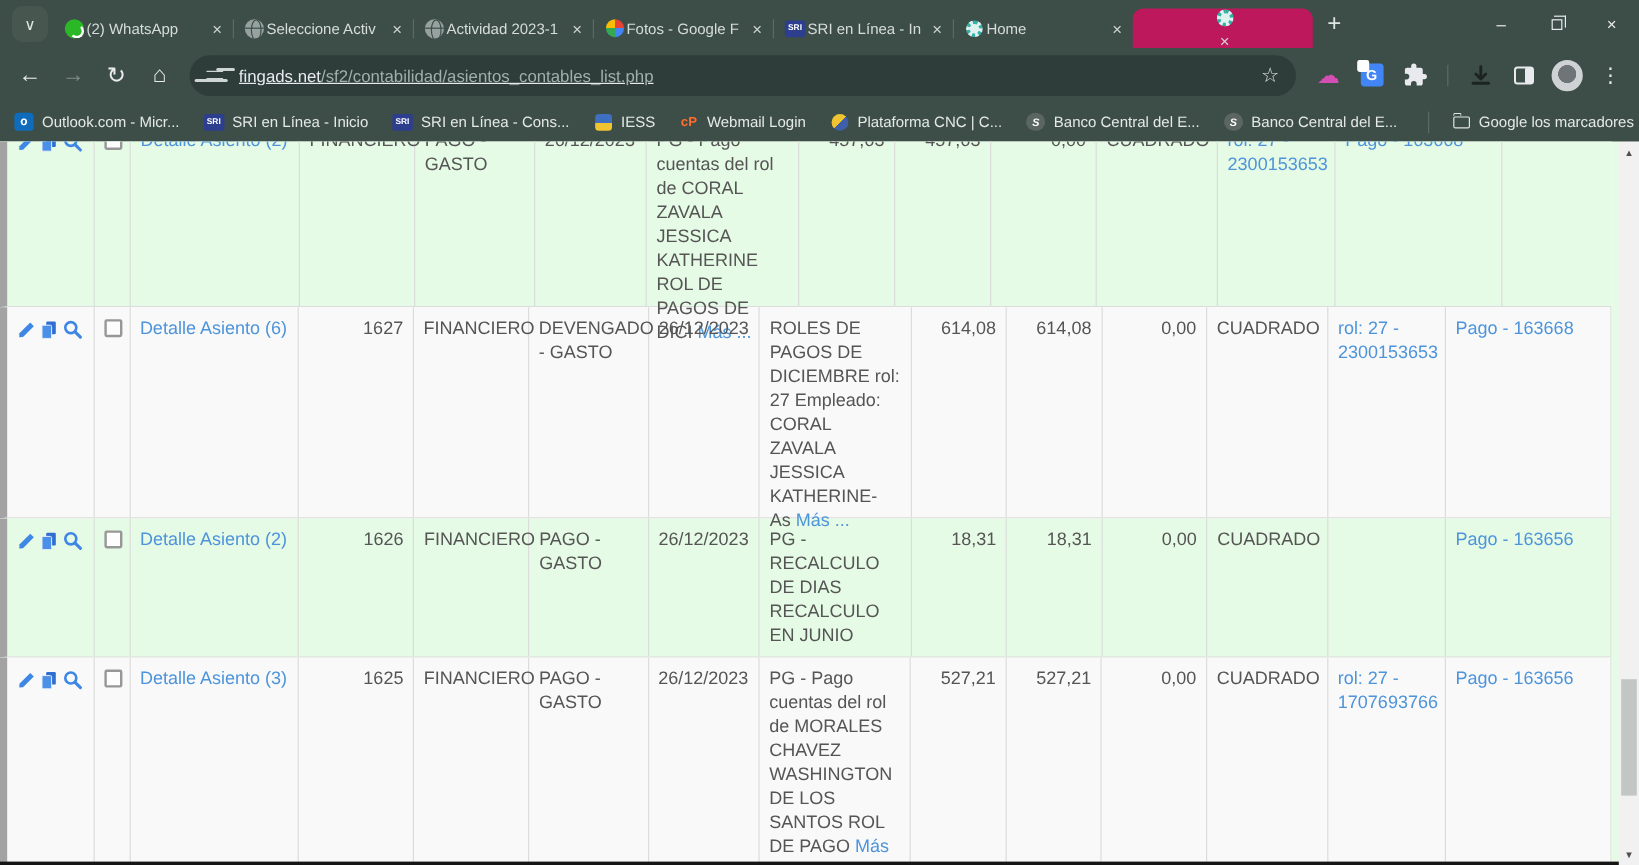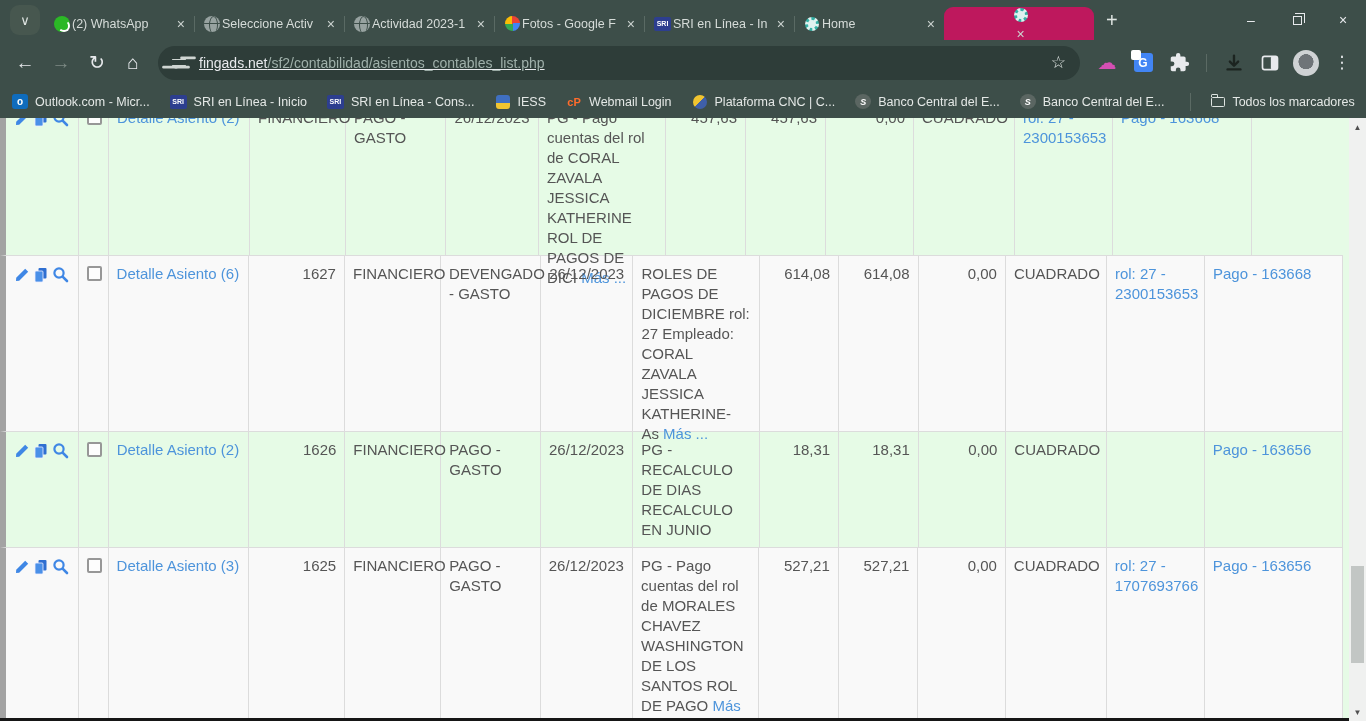--- a/index.html
+++ b/index.html
@@ -81,21 +81,21 @@
      border:1.5px solid #dfe5e2; border-bottom:none; border-radius:1.5px 1.5px 0 0; }
 
   
   .content { position:absolute; top:118px; left:0; width:1366px; height:603px; background:#fff; overflow:hidden; }
   .tbl { position:absolute; top:-18px; left:0; width:1343px; }
   .row { display:flex; border-bottom:1px solid #dcdcdc; border-left:6px solid #a3a3a3; }
   .row.green { background:#e6fbe6; }
   .row.gray  { background:#f9f9f9; }
   .cell { padding:8px; border-right:1px solid #dcdcdc; font-size:15px; line-height:20px; color:#555; }
   .c1{width:73px;} .c2{width:30px;} .c3{width:141px;} .c4{width:97px;} .c5{width:96px;}
-  .c6{width:100px;} .c7{width:93px;text-align:center;} .c8{width:127px;} .c9{width:80px;} .c10{width:80px;}
+  .c6{width:100px;} .c7{width:93px;} .c8{width:127px;} .c9{width:80px;} .c10{width:80px;}
   .c11{width:88px;} .c12{width:101px;} .c13{width:98px;} .c14{width:139px;}
   .num { text-align:right; }
   .content a, .lnk { color:#4d94db; text-decoration:none; cursor:pointer; }
   .h156{height:156px;} .h176{height:176px;} .h116{height:116px;}
   .acticons { display:flex; gap:3px; align-items:center; padding-top:2px; }
   .acticons svg { display:block; cursor:pointer; }
   .cb { display:inline-block; width:15px; height:15px; border:2px solid #979797; border-radius:2px;
      background:#fdfdfd; margin-top:2px; cursor:pointer; }
 
   .green-strip { position:absolute; top:0; right:17px; width:6px; height:603px; background:#e6fbe6; }
@@ -252,21 +252,21 @@
       <span>Banco Central del E...</span>
     </div>
     <div class="bm">
       <span class="fav fav-bce">S</span>
       <span>Banco Central del E...</span>
     </div>
     <div class="bm-right">
       <div class="vsep"></div>
       <div class="bm">
         <span class="folder-ic"></span>
-        <span>Todos los marcadores</span>
+        <span>Google los marcadores</span>
       </div>
     </div>
   </div>
 
   <div class="content">
     <div class="tbl">
 
       <div class="row green h156">
         <div class="cell c1">
             <div class="acticons">

